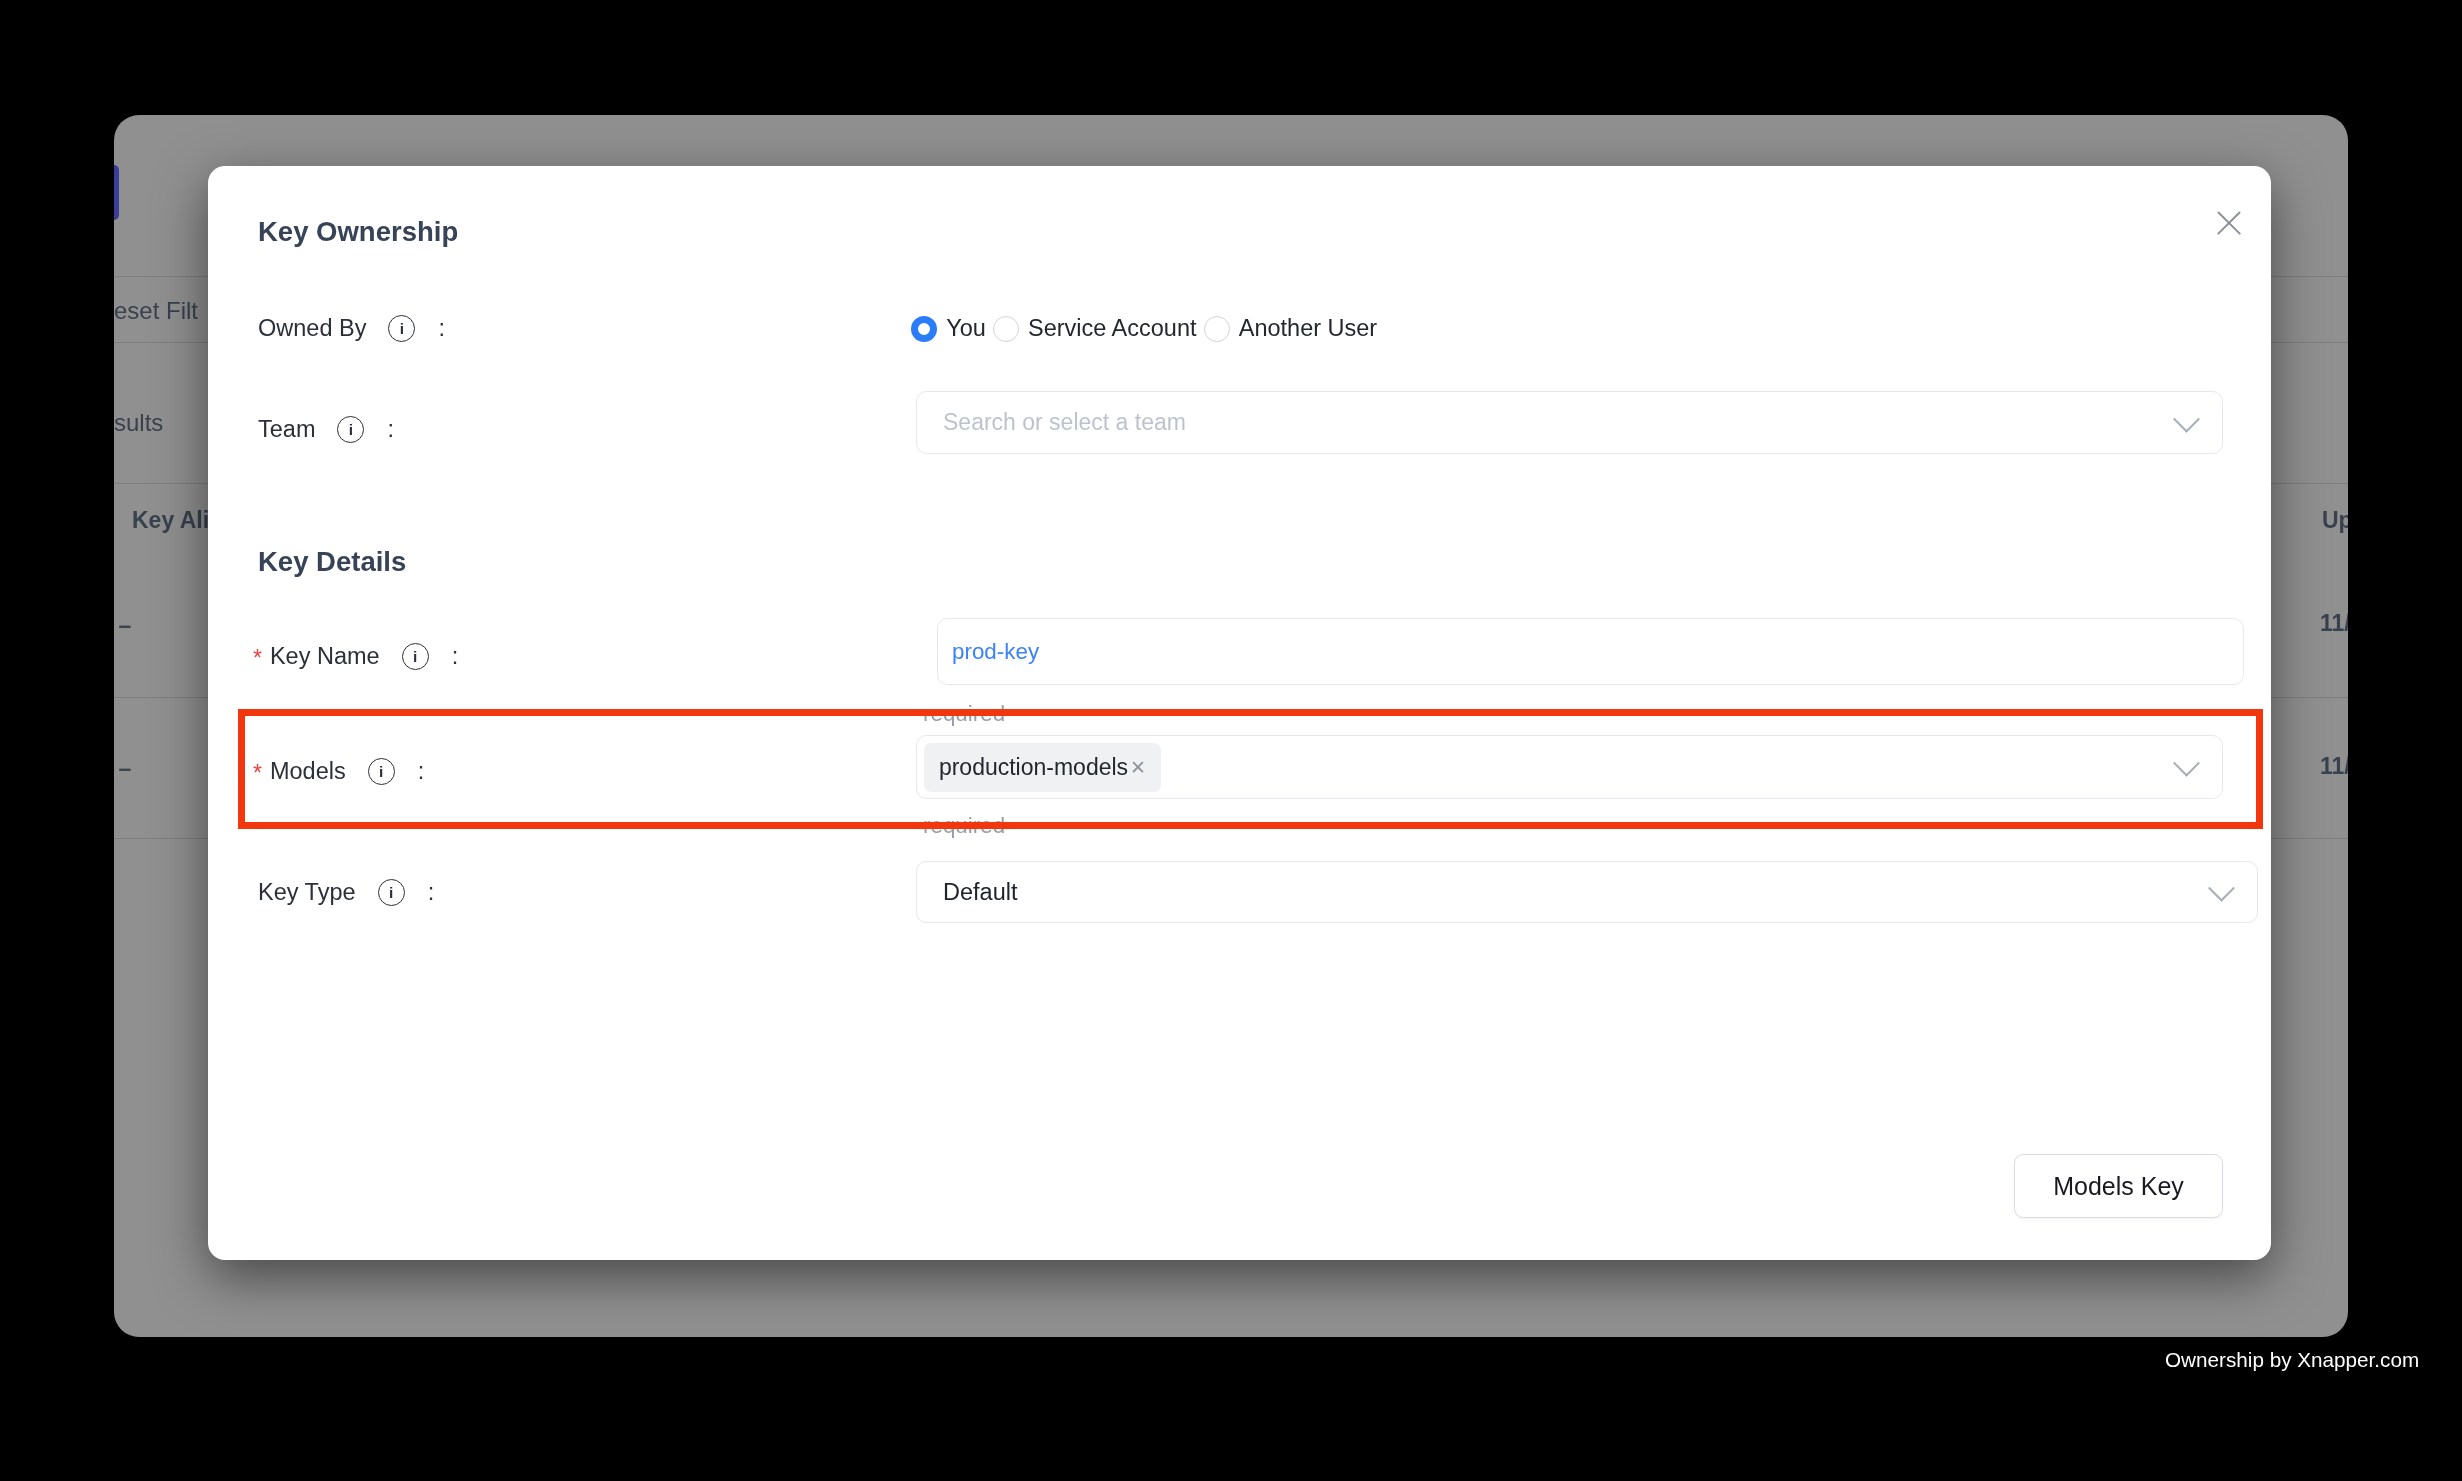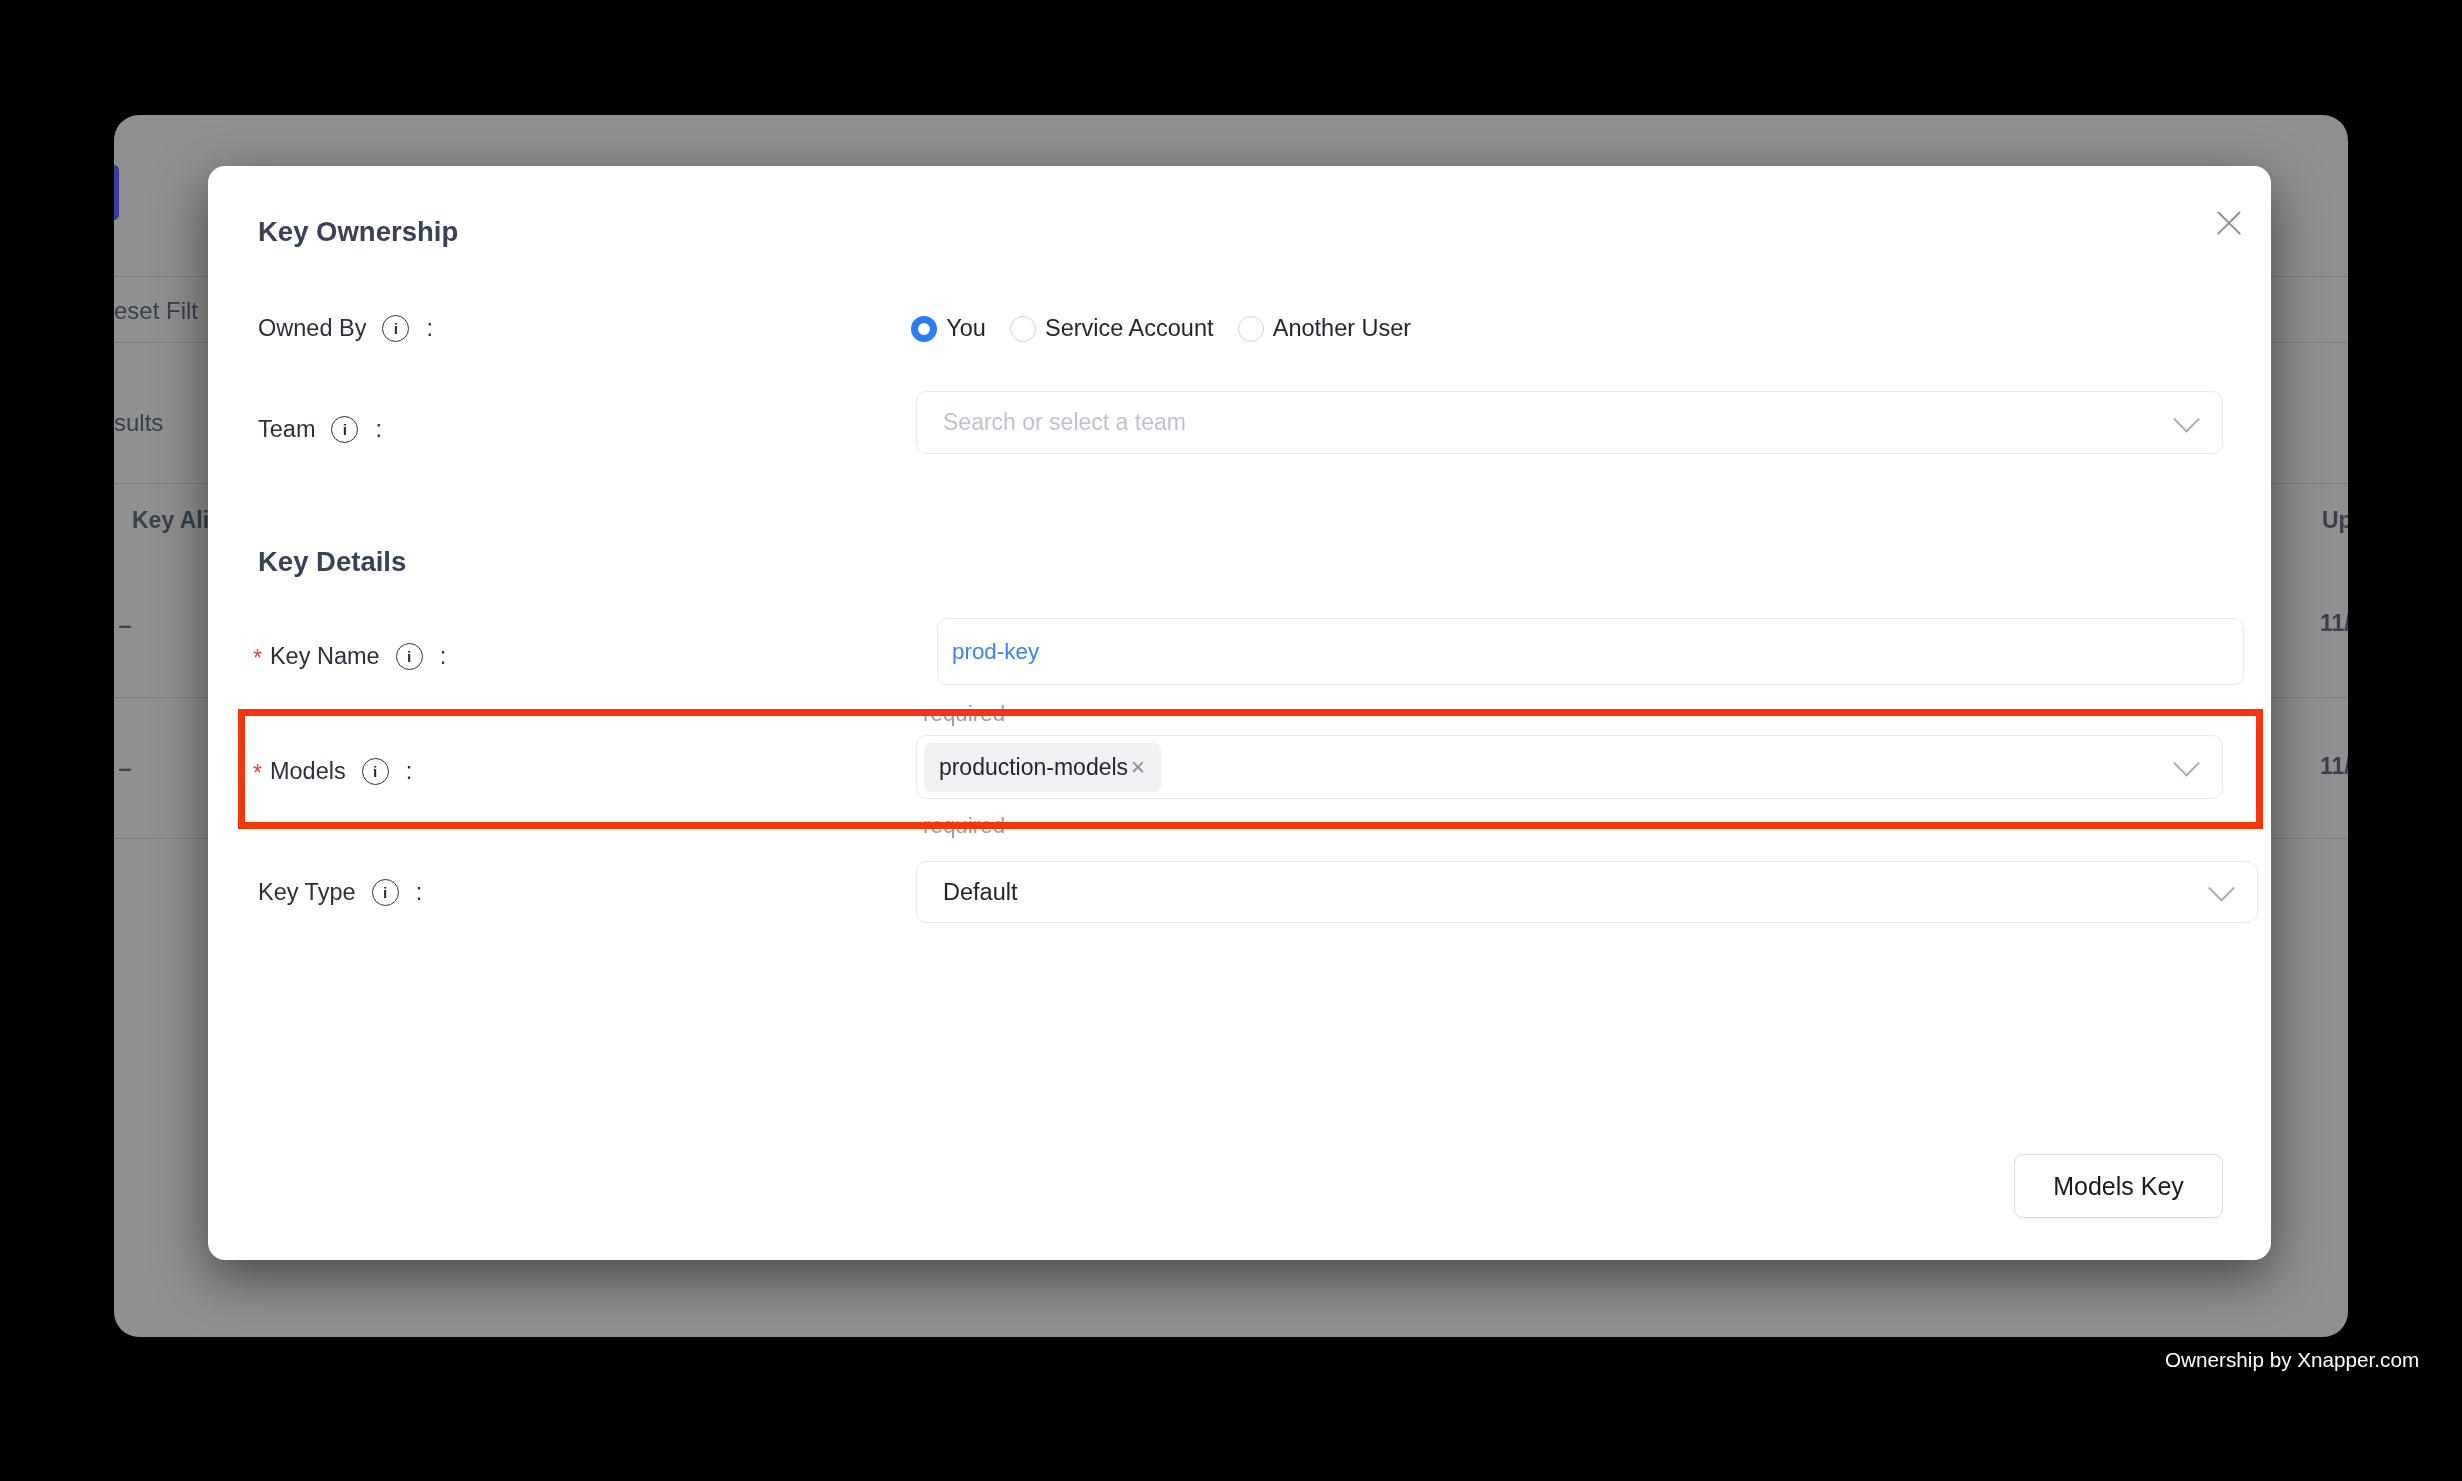--- a/index.html
+++ b/index.html
@@ -13,29 +13,29 @@
   .page .hline{left:0;width:100%;height:1.1px;background:#7e7e7e;}
   .bg-text{color:#39404e;white-space:nowrap;}
   .blue-sliver{left:0;top:50px;width:5.2px;height:55px;background:#3a3d99;
                border-radius:0 5.7px 5.7px 0;}
 
   
   .modal{left:208px;top:166px;width:2063px;height:1094px;background:#fff;
          border-radius:17px;box-shadow:0 17px 52px rgba(0,0,0,.5);z-index:10;}
   .heading{color:#374357;font-size:27.5px;font-weight:600;white-space:nowrap;}
   .frow{display:flex;align-items:center;white-space:nowrap;}
-  .flabel{font-size:23.5px;color:#2b3039;display:flex;align-items:center;gap:16px;}
+  .flabel{font-size:23.5px;color:#2b3039;display:flex;align-items:center;gap:22px;}
   .req{color:#f43f3f;font-size:23px;margin-right:2.3px;position:relative;top:2.3px;}
   .info-icon{width:25px;height:25px;border:1.7px solid #2b3039;border-radius:50%;
              display:inline-flex;align-items:center;justify-content:center;
              font-size:15.5px;font-weight:700;color:#2b3039;flex:0 0 auto;}
   .colon{font-size:23.5px;color:#2b3039;margin-left:1.1px;}
 
   
-  .radio-group{display:flex;align-items:center;gap:24px;}
+  .radio-group{display:flex;align-items:center;gap:7px;}
   .radio-opt{display:flex;align-items:center;gap:9.2px;cursor:pointer;}
   .radio{width:26px;height:26px;border-radius:50%;box-sizing:border-box;flex:0 0 auto;}
   .radio.on{border:7.5px solid #2b7cf8;background:#fff;}
   .radio.off{border:1.7px solid #cfd4db;background:#fff;}
   .radio-label{font-size:23.5px;color:#23272e;}
 
   
   .select{background:#fff;border:1.1px solid #e6e8ed;border-radius:10.3px;box-sizing:border-box;
           display:flex;align-items:center;position:absolute;}
   .select .chev{position:absolute;right:26px;top:50%;width:17px;height:17px;

